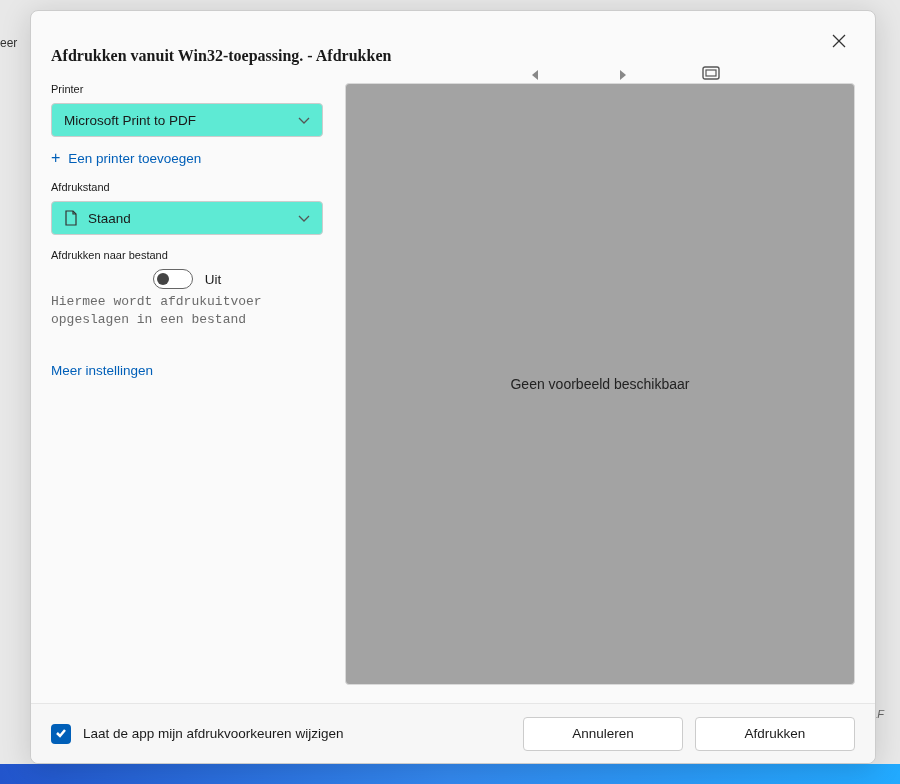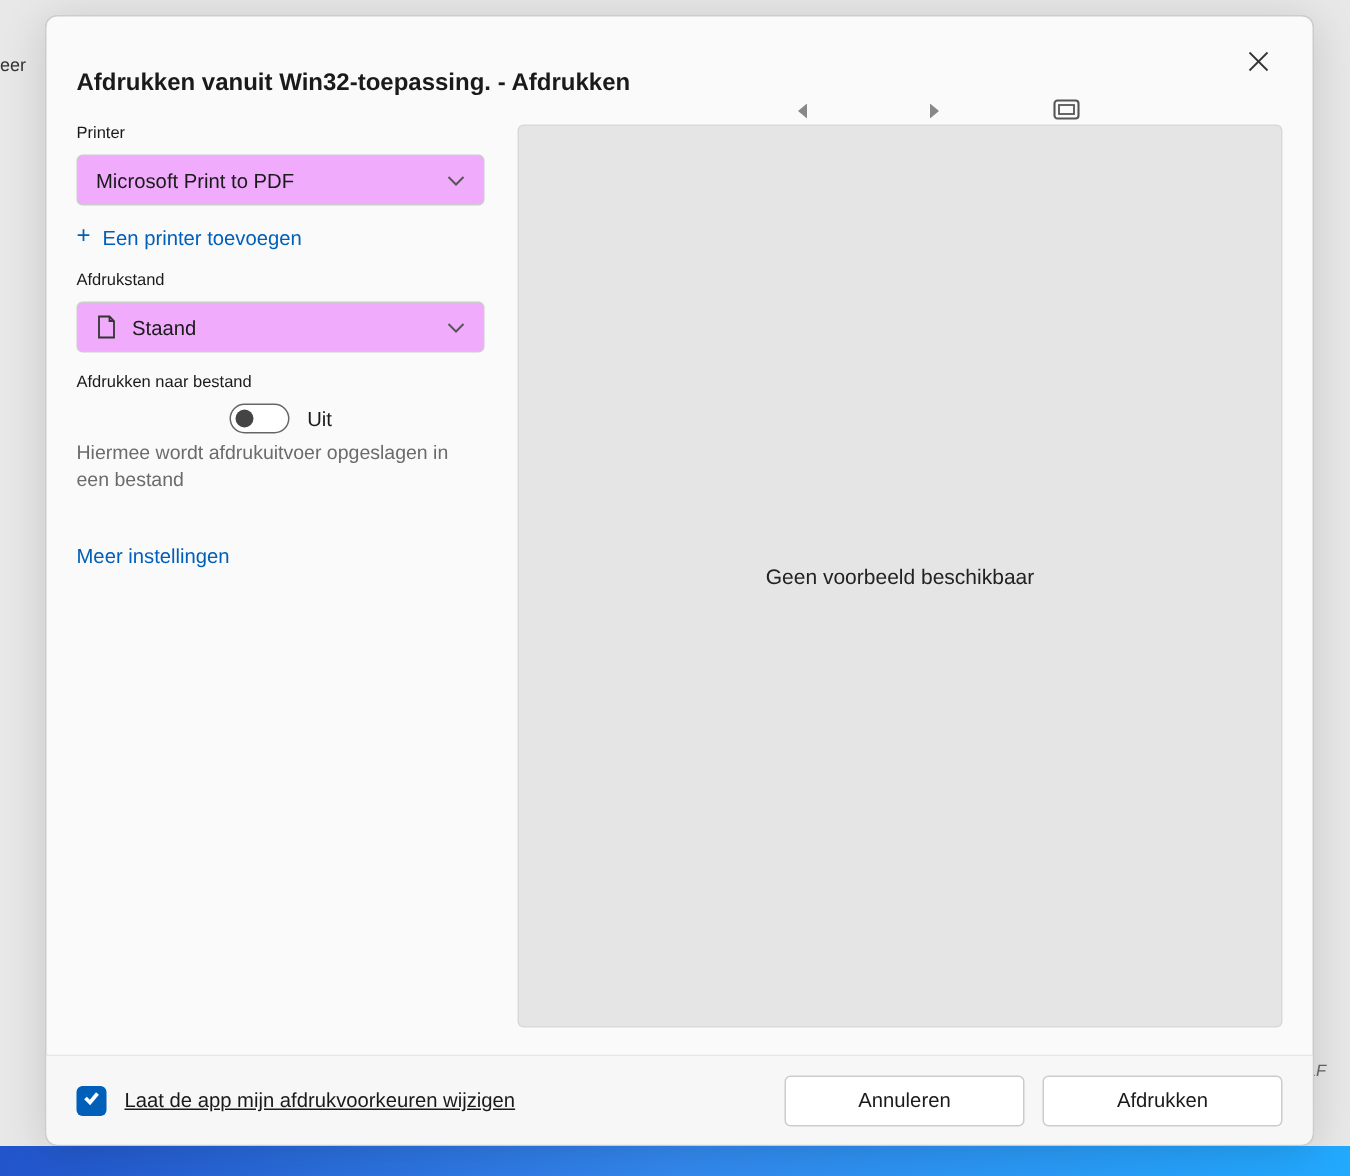--- a/index.html
+++ b/index.html
@@ -47,20 +47,21 @@
     flex-direction: column;
   }
   .dialog-header {
     position: relative;
     padding: 36px 20px 10px 20px;
   }
   .dialog-title {
     font-size: 16px;
     font-weight: 600;
     color: #1a1a1a;
+    font-family: Liberation Serif, serif;
   }
   .close-btn {
     position: absolute;
     top: 16px;
     right: 20px;
     width: 32px;
     height: 32px;
     display: flex;
     align-items: center;
     justify-content: center;
@@ -102,21 +103,21 @@
   .field-label {
     font-size: 11px;
     color: #1a1a1a;
     margin-bottom: 8px;
   }
   .select-box {
     width: 100%;
     height: 34px;
     border: 1px solid #ccc;
     border-radius: 4px;
-    background: #f0abfc;
+    background: #5eead4;
     display: flex;
     align-items: center;
     padding: 0 12px;
     cursor: pointer;
     font-size: 13.5px;
     color: #1a1a1a;
     position: relative;
   }
   .select-box .chev {
     position: absolute;
@@ -165,32 +166,33 @@
   }
   .toggle-label {
     font-size: 13.5px;
     color: #1a1a1a;
   }
   .helper-text {
     font-size: 13px;
     color: #6b6b6b;
     line-height: 1.4;
     margin-top: 4px;
+    font-family: Liberation Mono, monospace;
   }
   .more-link {
     color: #005fb8;
     font-size: 13.5px;
     cursor: pointer;
     margin-top: 20px;
   }
   .preview-panel {
     flex: 1;
     border: 1px solid #d9d9d9;
     border-radius: 4px;
-    background: #e5e5e5;
+    background: #a3a3a3;
     display: flex;
     align-items: center;
     justify-content: center;
     color: #222;
     font-size: 14px;
   }
   .dialog-footer {
     height: 60px;
     border-top: 1px solid #e6e6e6;
     background: #f7f7f7;
@@ -208,21 +210,20 @@
     display: flex;
     align-items: center;
     justify-content: center;
     cursor: pointer;
   }
   .checkbox svg { width: 12px; height: 12px; stroke: #fff; stroke-width: 2.5; fill: none; }
   .checkbox-label {
     font-size: 13.5px;
     color: #1a1a1a;
     flex: 0 0 auto;
-    text-decoration: underline;
   }
   .footer-spacer { flex: 1; }
   .btn {
     min-width: 160px;
     height: 34px;
     border: 1px solid #ccc;
     border-radius: 4px;
     background: #fff;
     font-size: 13.5px;
     color: #1a1a1a;

